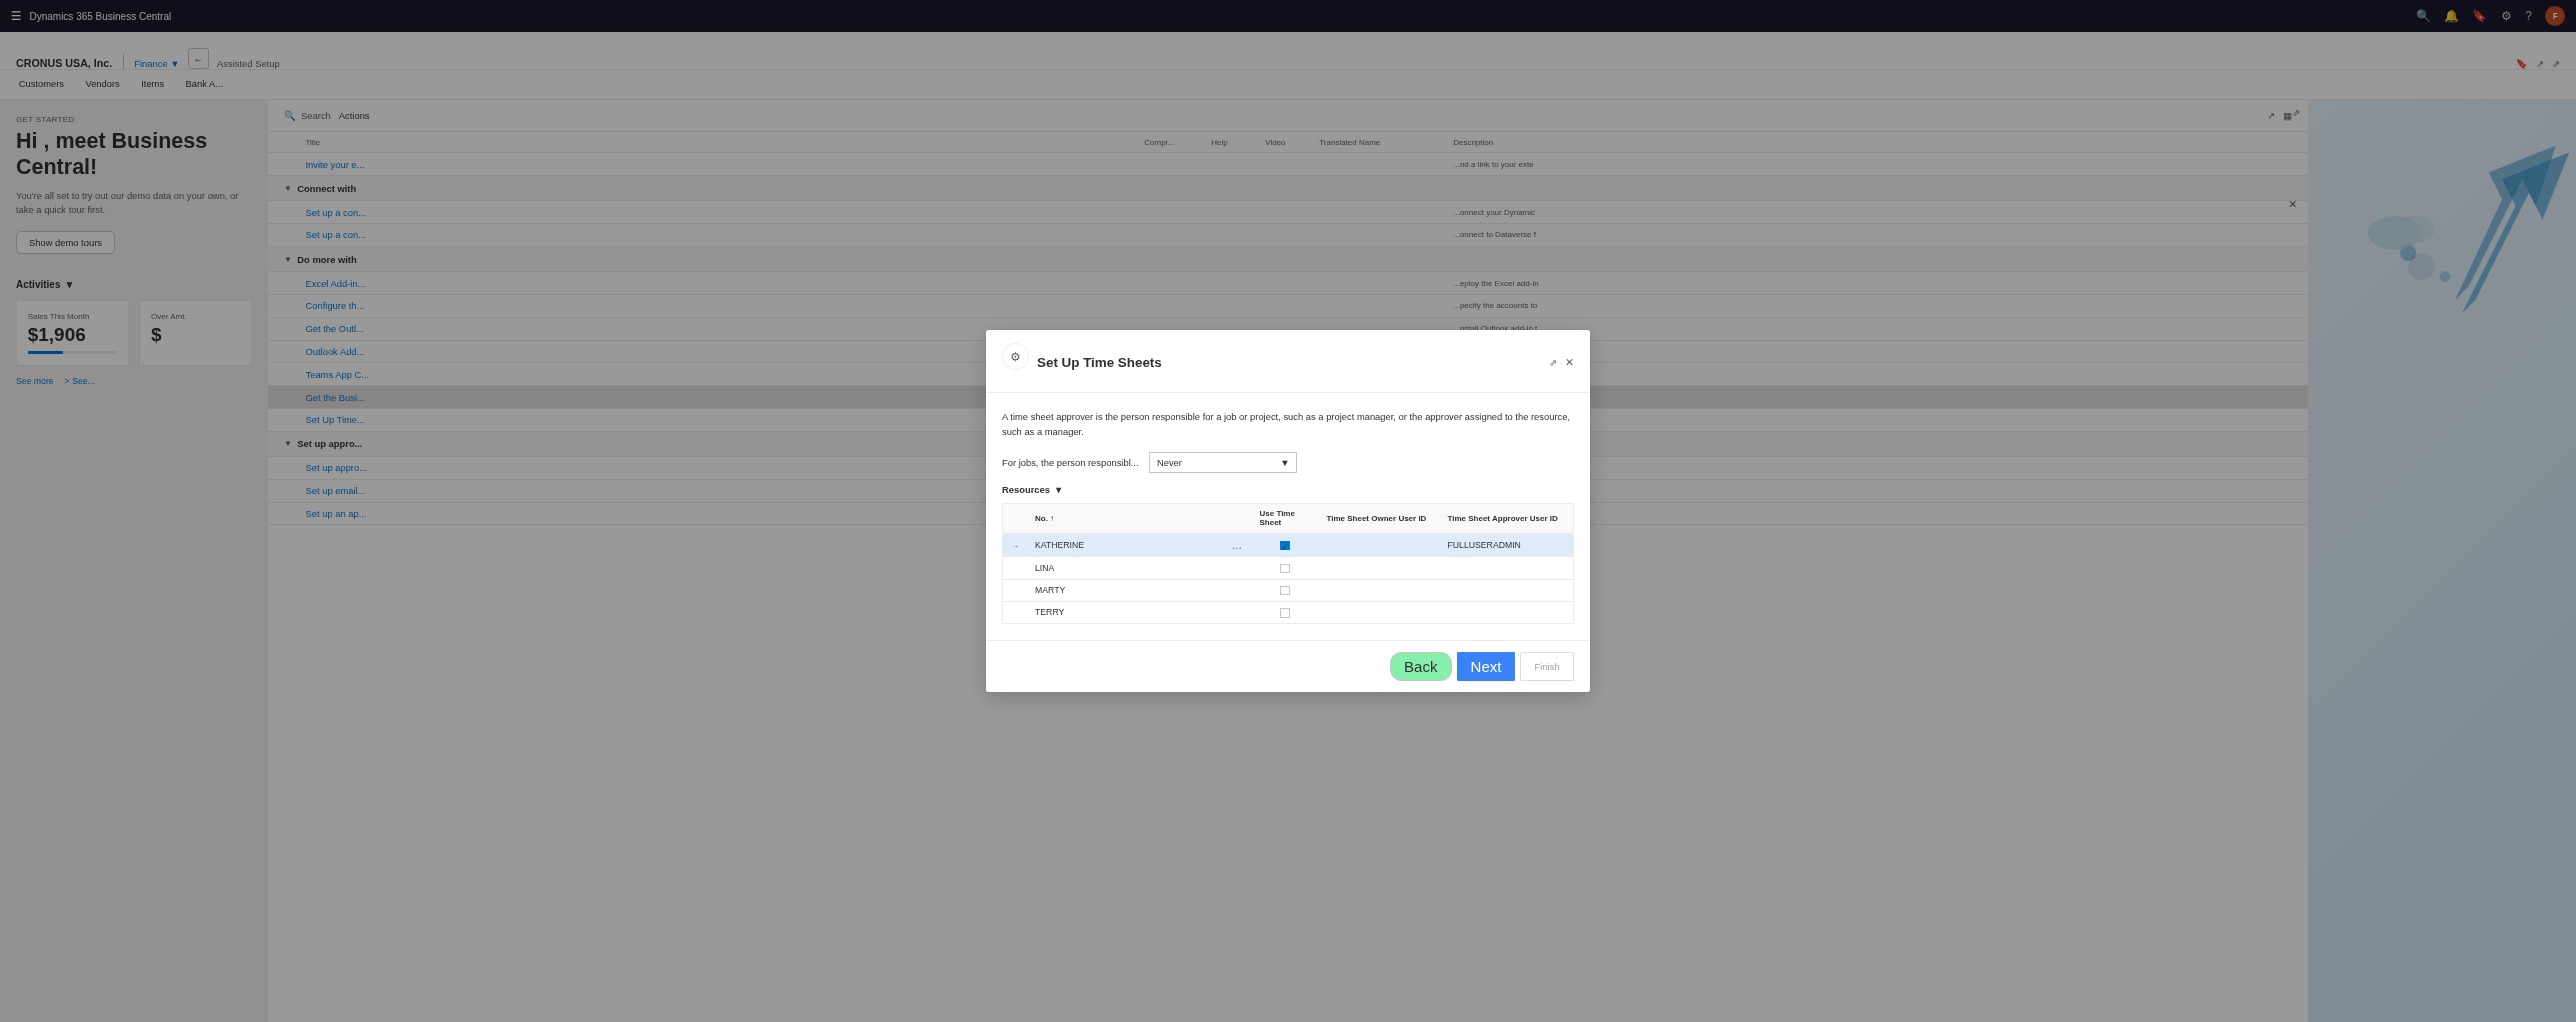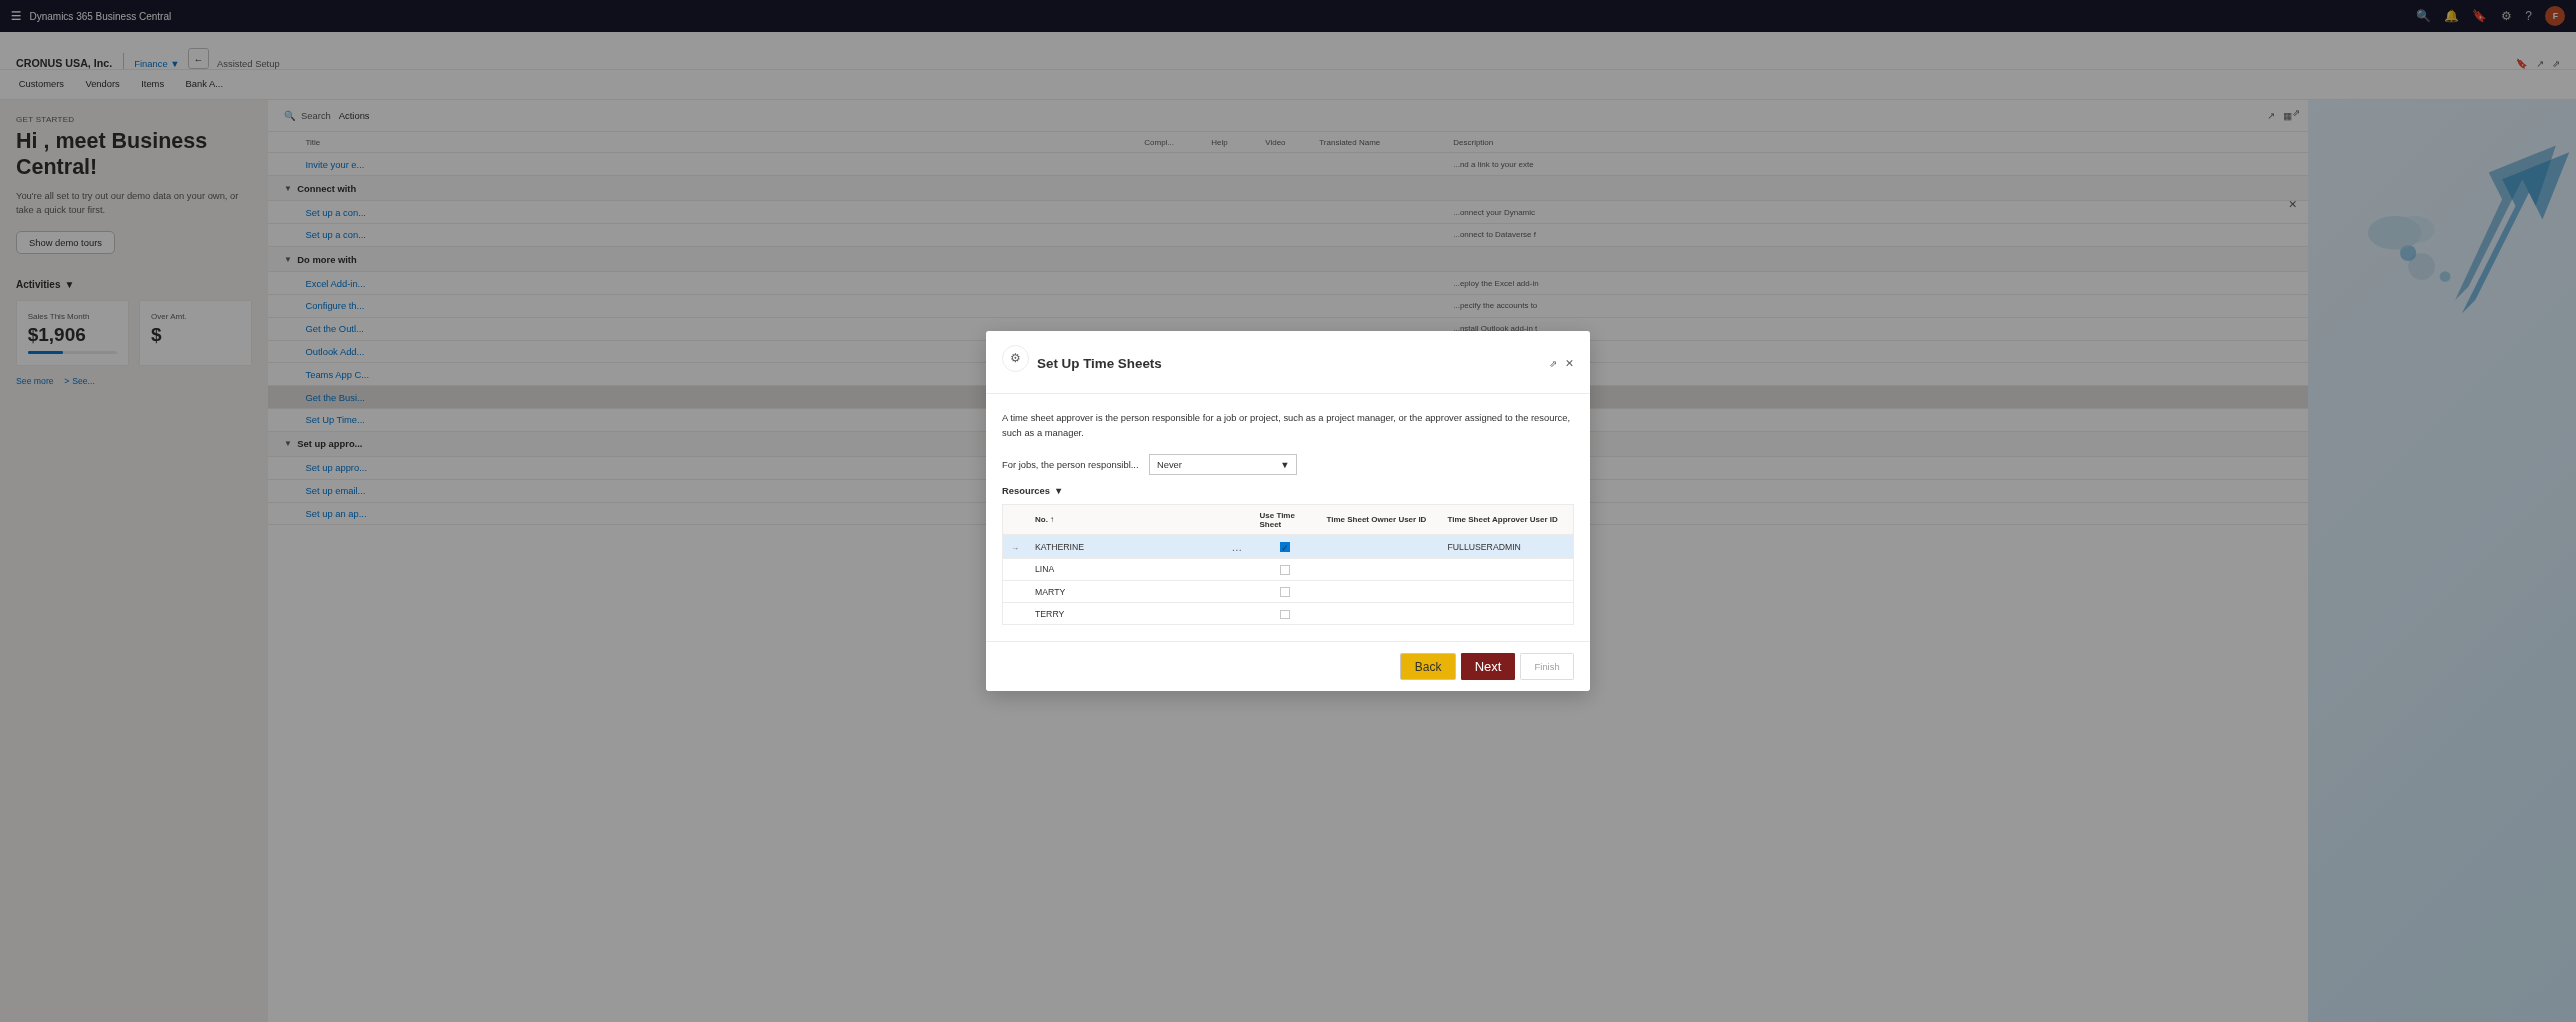--- a/index.html
+++ b/index.html
@@ -218,22 +218,22 @@
     .checkbox-checked { background: #0078d4; border-color: #0078d4; }
     .row-arrow { color: #605e5c; font-size: 8px; }
     .row-dots { color: #605e5c; font-size: 10.7px; letter-spacing: 1.3px; }
     .modal-footer {
       padding: 10.7px 16px;
       border-top: 0.7px solid #edebe9;
       display: flex;
       justify-content: flex-end;
       gap: 5.4px;
     }
-    .btn-back { background: #eab308; border: 0.7px solid #c8c6c4; color: #323130; padding: 5.4px 13.4px; font-size: 12px; cursor: pointer; border-radius: 2px; }
-    .btn-next { background: #7f1d1d; border: none; color: white; padding: 5.4px 13.4px; font-size: 13px; cursor: pointer; border-radius: 1.3px; }
+    .btn-back { background: #86efac; border: 0.7px solid #c8c6c4; color: #323130; padding: 5.4px 13.4px; font-size: 15px; cursor: pointer; border-radius: 11px; }
+    .btn-next { background: #3b82f6; border: none; color: white; padding: 5.4px 13.4px; font-size: 15px; cursor: pointer; border-radius: 1.3px; }
     .btn-finish { background: white; border: 0.7px solid #c8c6c4; color: #605e5c; padding: 5.4px 13.4px; font-size: 9.4px; cursor: pointer; border-radius: 1.3px; opacity: 0.6; }
   </style>
 </head>
 <body>
 
 <div class="top-nav">
   <div style="cursor:pointer; font-size:12px; color:white;">☰</div>
   <span class="top-nav-title">Dynamics 365 Business Central</span>
   <div class="top-nav-icons">
     <span class="top-nav-icon">🔍</span>

